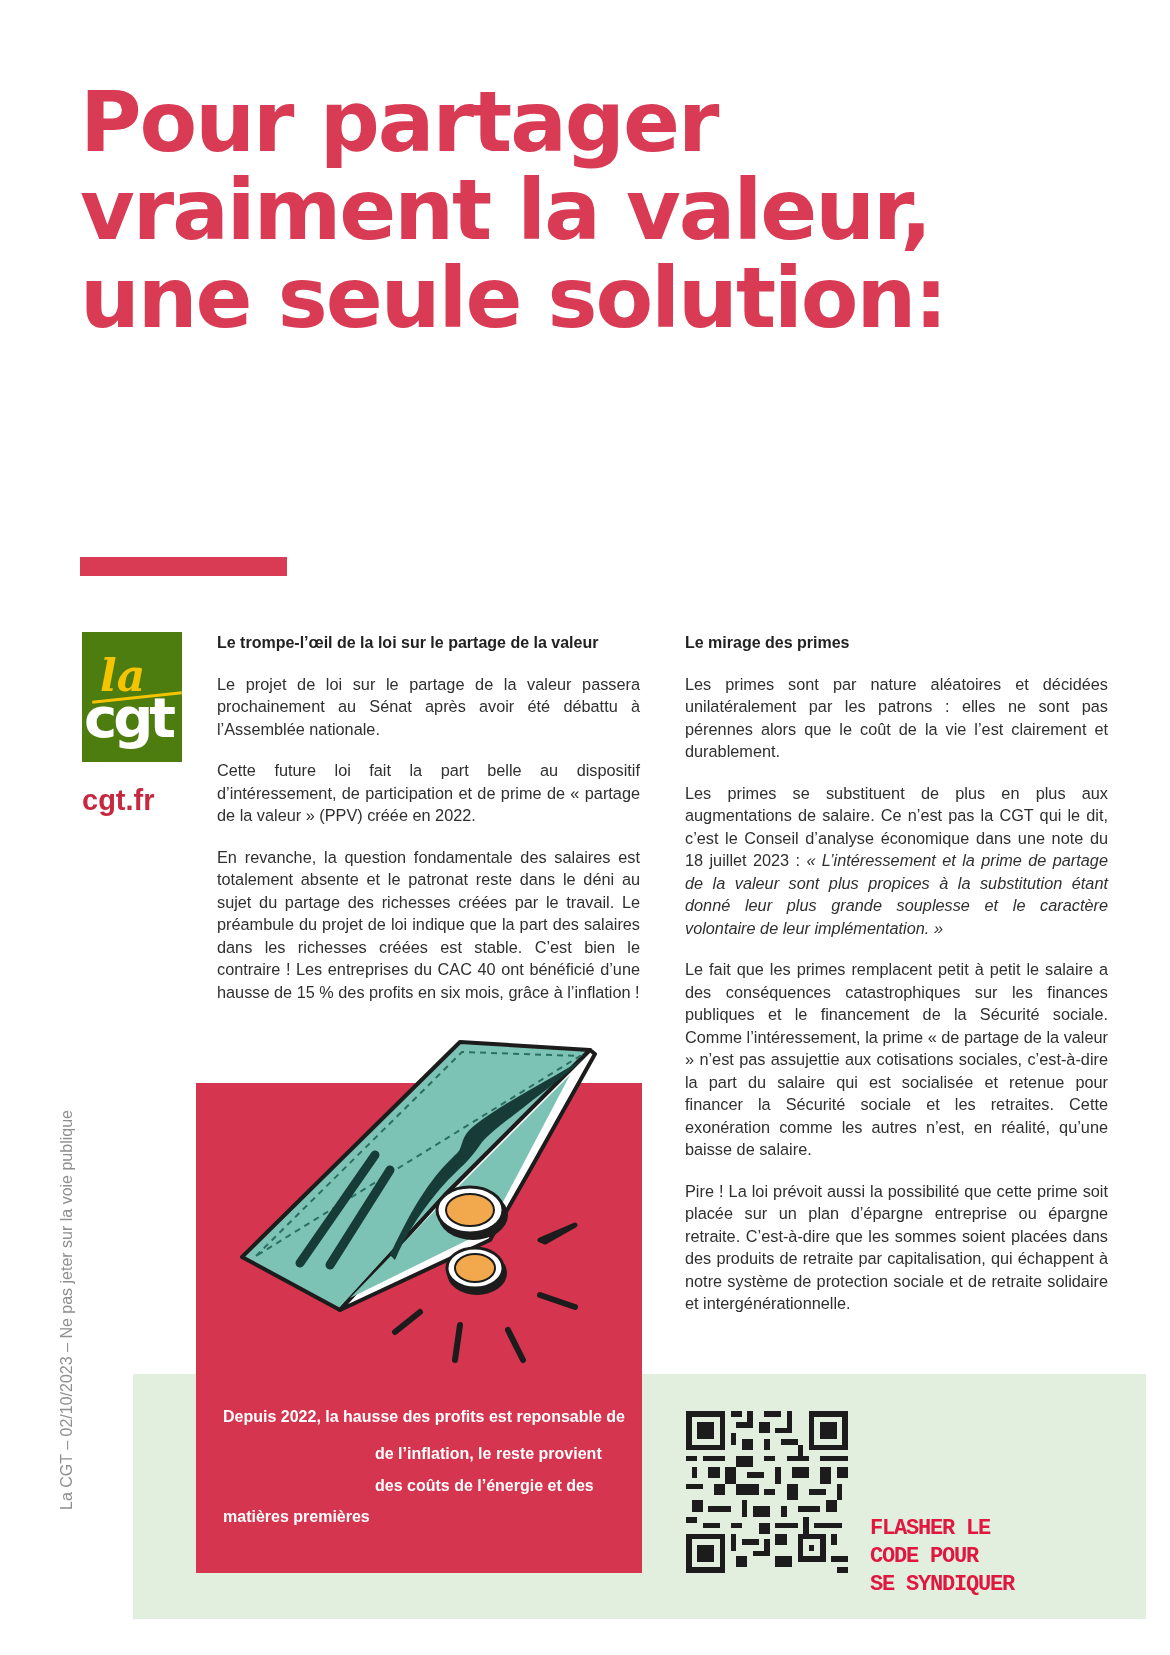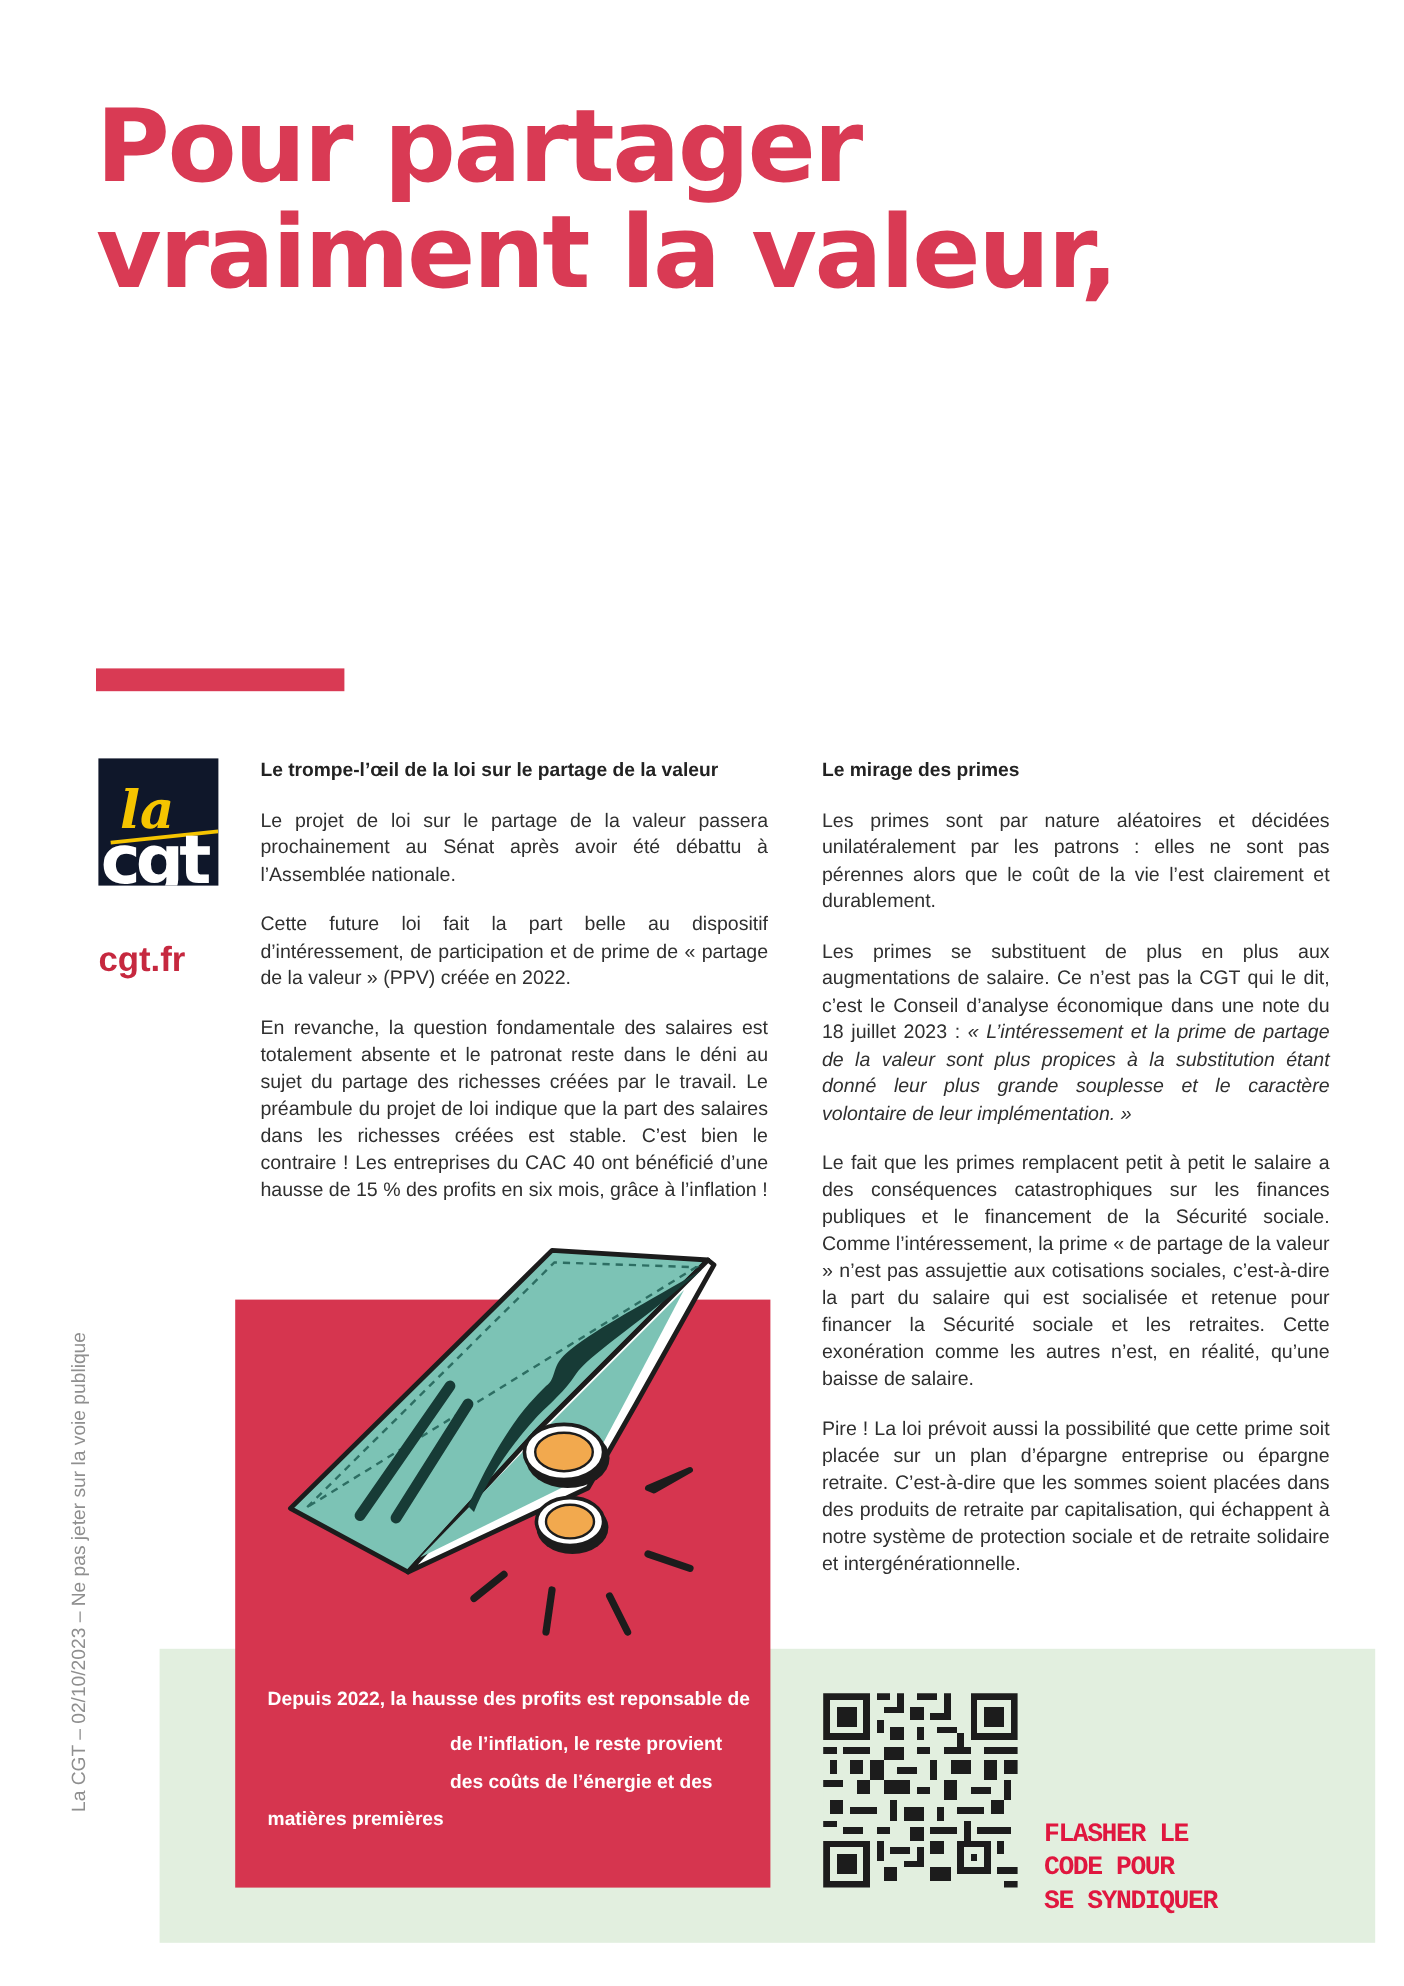--- a/index.html
+++ b/index.html
@@ -8,21 +8,21 @@
 
   .headline {
     position: absolute; left: 80px; top: 78px; width: 900px;
     font-family: "DejaVu Sans", sans-serif; font-weight: bold;
     color: #d93a54; font-size: 84px; line-height: 88px; letter-spacing: -2px;
   }
   .headline span { display: block; white-space: nowrap; }
 
   .rule { position: absolute; left: 80px; top: 557px; width: 207px; height: 19px; background: #d93a54; }
 
-  .logo { position: absolute; left: 82px; top: 632px; width: 100px; height: 106px; background: #0f172a; overflow: hidden; }
+  .logo { position: absolute; left: 82px; top: 632px; width: 100px; height: 130px; background: #4d7c0f; overflow: hidden; }
   .logo .la { position: absolute; left: 18px; top: 18px; font-family: "DejaVu Serif", serif; font-style: italic; color: #f5c400; font-size: 44px; font-weight: bold; }
   .logo .cgt { position: absolute; left: 2px; top: 56px; font-family: "DejaVu Sans", sans-serif; font-weight: bold; color: #fff; font-size: 56px; letter-spacing: -4px; line-height: 60px; }
   .logo .swoosh { position: absolute; left: 10px; top: 64px; width: 90px; height: 3px; background: #f5c400; transform: rotate(-6deg); }
   .site { position: absolute; left: 82px; top: 784px; font-weight: bold; color: #c6283f; font-size: 29px; text-align: center; }
 
   .col { position: absolute; font-size: 16.3px; line-height: 22.5px; text-align: justify; color: #2f2f2f; }
   .col h3 { font-size: 16px; font-weight: bold; margin-bottom: 18px; color: #222; text-align: left; }
   .col p { margin-bottom: 19px; hyphens: manual; }
   .col1 { left: 217px; top: 632px; width: 423px; }
   .col2 { left: 685px; top: 632px; width: 423px; }
@@ -47,20 +47,21 @@
   .qr { position: absolute; left: 686px; top: 1411px; width: 162px; height: 162px; }
   .cta { position: absolute; left: 870px; top: 1498px; color: #e0173f; font-family: Liberation Mono, monospace; font-weight: bold; font-size: 22px; line-height: 28px; letter-spacing: -1.2px; margin-top: 17px; }
   .cta span { display: block; }
 </style>
 </head>
 <body>
 
 <div class="headline">
   <span>Pour partager</span>
   <span>vraiment la valeur,</span>
+  <span>une seule solution:</span>
 </div>
 
 <div class="rule"></div>
 
 <div class="logo">
   <div class="swoosh"></div>
   <div class="la">la</div>
   <div class="cgt">cgt</div>
 </div>
 <div class="site">cgt.fr</div>

